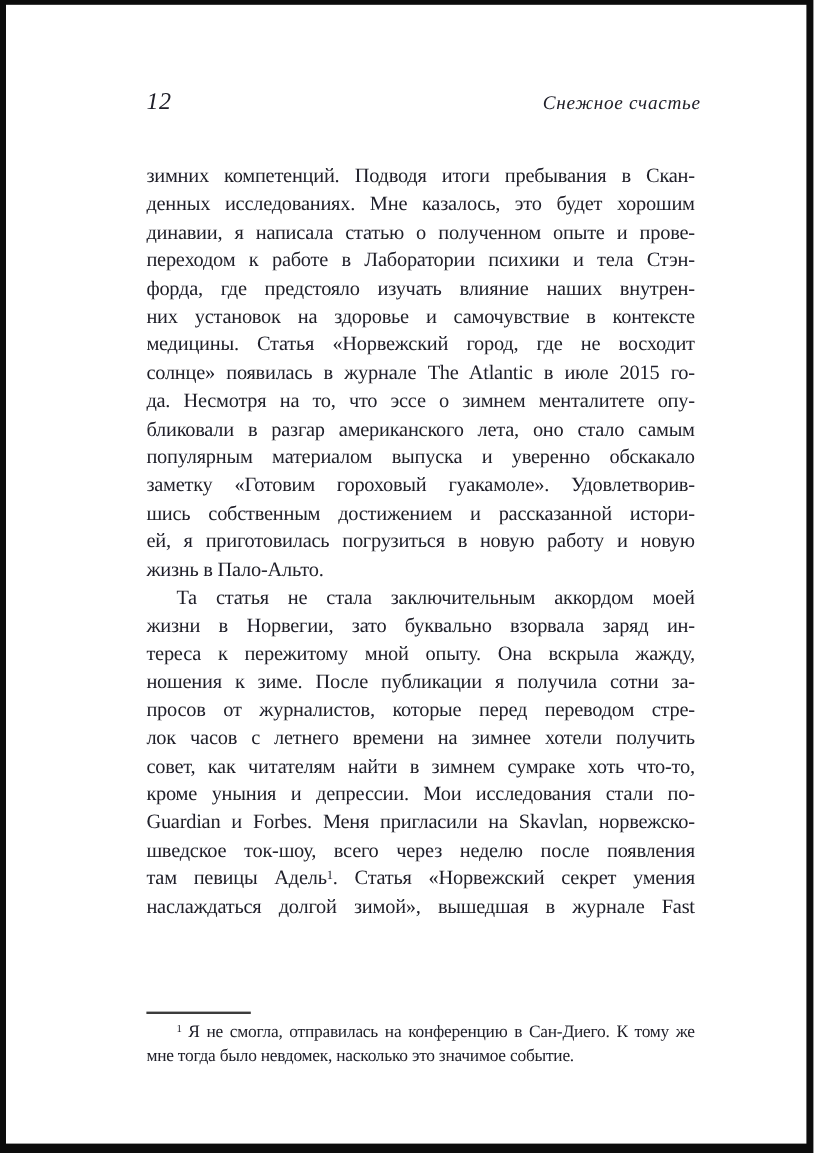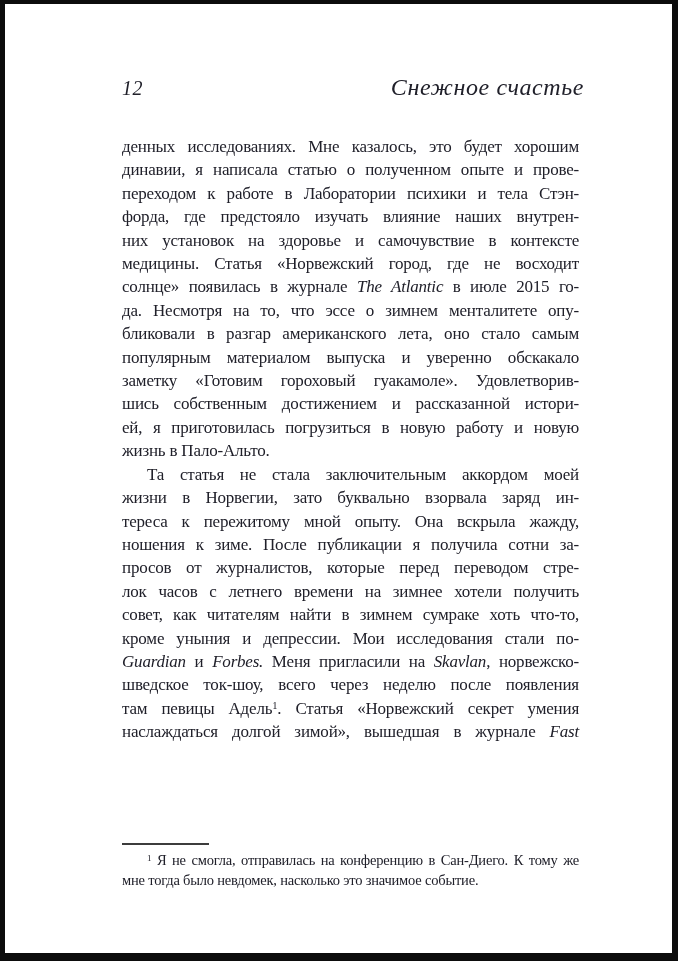--- a/index.html
+++ b/index.html
@@ -13,50 +13,51 @@
     background:#ffffff; color:#20202a;
   }
   .header {
     position:absolute; top:70px; left:117px; right:88px;
     display:flex; justify-content:space-between; align-items:baseline;
   }
   .pagenum {
     font-style:italic; font-size:20px; letter-spacing:0.5px;
   }
   .runhead {
-    font-style:italic; font-size:24px; letter-spacing:0.6px;
+    font-style:italic; font-size:16px; letter-spacing:0.6px;
   }
   .body-text {
     position:absolute; top:131px; left:117px; width:457px;
     font-size:17px; line-height:23.4px; letter-spacing:-0.2px;
   }
   .footnote {
     position:absolute; top:847px; left:117px; width:457px;
     font-size:14.5px; line-height:19.6px; letter-spacing:-0.2px;
   }
   .fn-divider {
     position:absolute; top:839px; left:117px; width:87px; height:2px;
     background:#3c3c3c;
   }
   .line { text-align:justify; text-align-last:justify; white-space:normal; }
   .line.flush { text-align-last:left; }
   .line.indent { text-indent:25px; }
-  .i { font-style:italic; }
+  .i { }
   .sup { font-size:0.62em; vertical-align:0.45em; line-height:0; }
 </style>
 </head>
 <body>
 
 <div class="page" style="background: rgb(12, 12, 12);">
   <div class="sheet" style="background: rgb(255, 255, 255); color: rgb(32, 32, 42);">
     <div class="header">
       <span class="pagenum">12</span>
       <span class="runhead">Снежное счастье</span>
     </div>
     <div class="body-text">
+        <div class="line"><span>зимних компетенций. Подводя итоги пребывания в Скан-</span></div>
         <div class="line"><span>денных исследованиях. Мне казалось, это будет хорошим</span></div>
         <div class="line"><span>динавии, я написала статью о полученном опыте и прове-</span></div>
         <div class="line"><span>переходом к работе в Лаборатории психики и тела Стэн-</span></div>
         <div class="line"><span>форда, где предстояло изучать влияние наших внутрен-</span></div>
         <div class="line"><span>них установок на здоровье и самочувствие в контексте</span></div>
         <div class="line"><span>медицины. Статья «Норвежский город, где не восходит</span></div>
         <div class="line"><span>солнце» появилась в журнале </span><span class="i">The Atlantic</span><span> в июле 2015 го-</span></div>
         <div class="line"><span>да. Несмотря на то, что эссе о зимнем менталитете опу-</span></div>
         <div class="line"><span>бликовали в разгар американского лета, оно стало самым</span></div>
         <div class="line"><span>популярным материалом выпуска и уверенно обскакало</span></div>

